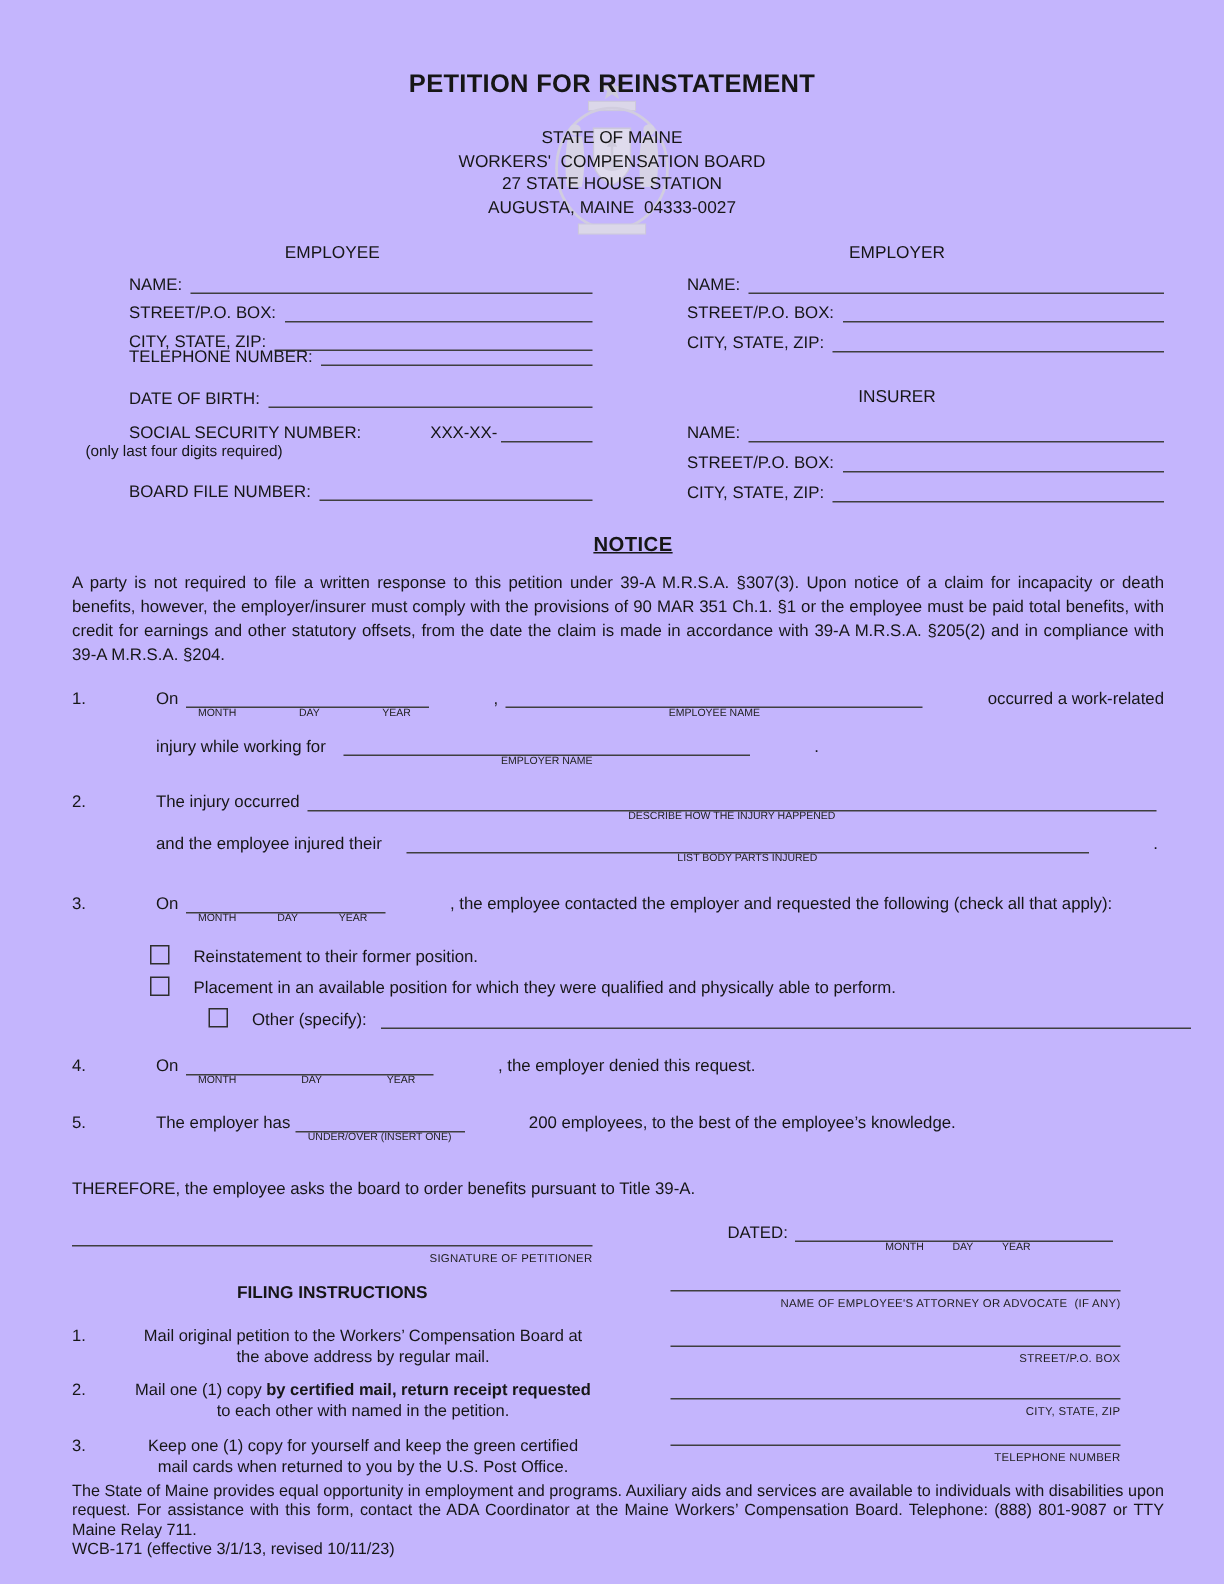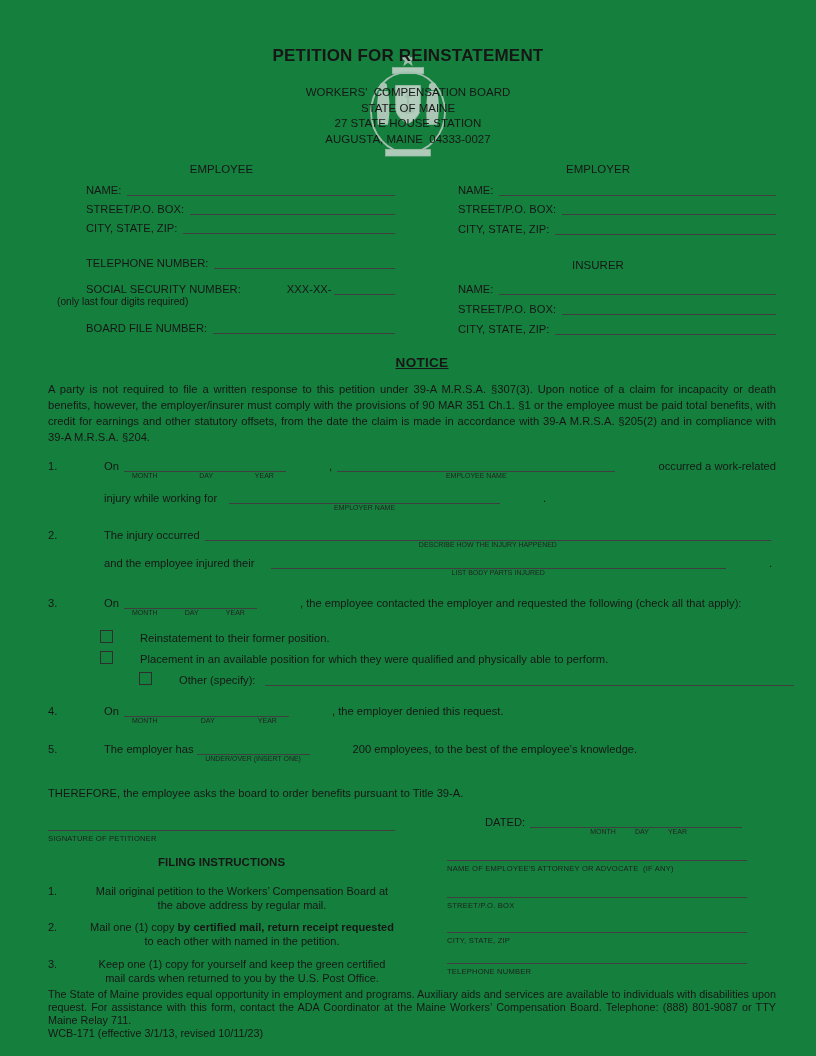--- a/index.html
+++ b/index.html
@@ -1,17 +1,17 @@
 <!DOCTYPE html>
 <html><head>
 <meta charset="utf-8">
 <style>
   html,body { margin:0; padding:0; background:#fff; }
   .page {
-    position:relative; width:816px; height:1056px; background:#15803d;
+    position:relative; width:816px; height:1056px; background:#c4b5fd;
     font-family:"Liberation Sans","DejaVu Sans",sans-serif; color:#161616;
     overflow:hidden;
   }
   .pre { white-space:pre-wrap; }
 
   
   .title { position:absolute; top:46px; left:0; width:816px; text-align:center;
            font-size:17px; font-weight:bold; letter-spacing:.2px; }
   .address { position:absolute; top:85px; left:0; width:816px; text-align:center;
              font-size:11.5px; line-height:15.6px; }
@@ -34,26 +34,26 @@
   .note { position:absolute; font-size:10.2px; }
 
   
   .notice-head { position:absolute; top:355px; left:0; width:816px; text-align:center;
                  font-size:13.5px; font-weight:bold; text-decoration:underline; letter-spacing:.3px;padding-left:14px; }
   .para { position:absolute; left:48px; width:728px; font-size:11.2px; line-height:15.9px; text-align:justify; }
 
   
   .opt { position:absolute; left:100px; display:flex; align-items:flex-end; font-size:11.2px; }
   .cb { width:11px; height:11px; border:1.2px solid #2e2e2e; flex:none; margin-bottom:1px; }
-  .optlbl { margin-left:27px; white-space:pre; }
+  .optlbl { margin-left:16px; white-space:pre; }
 
   
   .ll { position:absolute; }
   .ll-line { border-top:1.2px solid #3f3f3f; height:0; }
-  .ll-cap { text-align:left; font-size:7.6px; letter-spacing:.2px; margin-top:3px; color:#1e1e1e; }
+  .ll-cap { text-align:right; font-size:7.6px; letter-spacing:.2px; margin-top:3px; color:#1e1e1e; }
 
   
   .fhead { position:absolute; top:856px; left:48px; width:347px; text-align:center;
            font-size:11.5px; font-weight:bold; }
   .fi { position:absolute; left:48px; width:348px; display:flex; font-size:11px; line-height:14px; }
   .fino { width:40px; flex:none; }
   .fitext { flex:1;text-align:center; }
 
   .footer { position:absolute; top:988px; left:48px; width:728px; font-size:10.8px;
             line-height:13.2px; text-align:justify; }
@@ -73,43 +73,47 @@
     <ellipse cx="50" cy="53" rx="6" ry="3.4" fill="#d8d8d8"></ellipse>
     <circle cx="28" cy="32" r="3.4" fill="#dcdcdc"></circle>
     <path d="M24,36 c-2,8 -2,20 -1,30 h9 c2,-10 2,-22 0,-30 z" fill="#dedede"></path>
     <circle cx="72" cy="32" r="3.4" fill="#dcdcdc"></circle>
     <path d="M68,36 c-2,8 -2,20 -1,30 h9 c2,-10 2,-22 0,-30 z" fill="#dedede"></path>
     <rect x="30" y="88" width="40" height="6" fill="#e3e3e3" stroke="#d0d0d0" stroke-width=".6"></rect>
   </svg>
 
   <div class="title">PETITION FOR REINSTATEMENT</div>
   <div class="address">
+    <div class="pre">STATE OF MAINE</div>
     <div class="pre">WORKERS'  COMPENSATION BOARD</div>
-    <div class="pre">STATE OF MAINE</div>
     <div class="pre">27 STATE HOUSE STATION</div>
     <div class="pre">AUGUSTA, MAINE  04333-0027</div>
   </div>
 
   <div class="heading" style="top:163px;left:48px;width:347px;">EMPLOYEE</div>
   <div class="heading" style="top:163px;left:420px;width:356px;">EMPLOYER</div>
 
   <div class="frow" style="top:182px;left:48px;width:347px;">
     <span class="lbl">NAME:</span>
     <span class="fill"></span>
   </div>
   <div class="frow" style="top:201px;left:48px;width:347px;">
     <span class="lbl">STREET/P.O. BOX:</span>
     <span class="fill"></span>
   </div>
   <div class="frow" style="top:220px;left:48px;width:347px;">
     <span class="lbl">CITY, STATE, ZIP:</span>
     <span class="fill"></span>
   </div>
-  <div class="frow" style="top:255px;left:48px;width:347px;">
+  <div class="frow" style="top:230px;left:48px;width:347px;">
     <span class="lbl">TELEPHONE NUMBER:</span>
+    <span class="fill"></span>
+  </div>
+  <div class="frow" style="top:258px;left:48px;width:347px;">
+    <span class="lbl">DATE OF BIRTH:</span>
     <span class="fill"></span>
   </div>
   <div class="frow" style="top:281px;left:48px;width:347px;">
     <span class="lbl">SOCIAL SECURITY NUMBER:</span>
     <span class="lbl" style="margin-left:8px;">XXX-XX-</span>
     <span class="fill" style="margin-left:2px;"></span>
   </div>
   <div class="note" style="top:296px;left:57px;">(only last four digits required)</div>
   <div class="frow" style="top:320px;left:48px;width:347px;">
     <span class="lbl">BOARD FILE NUMBER:</span>

